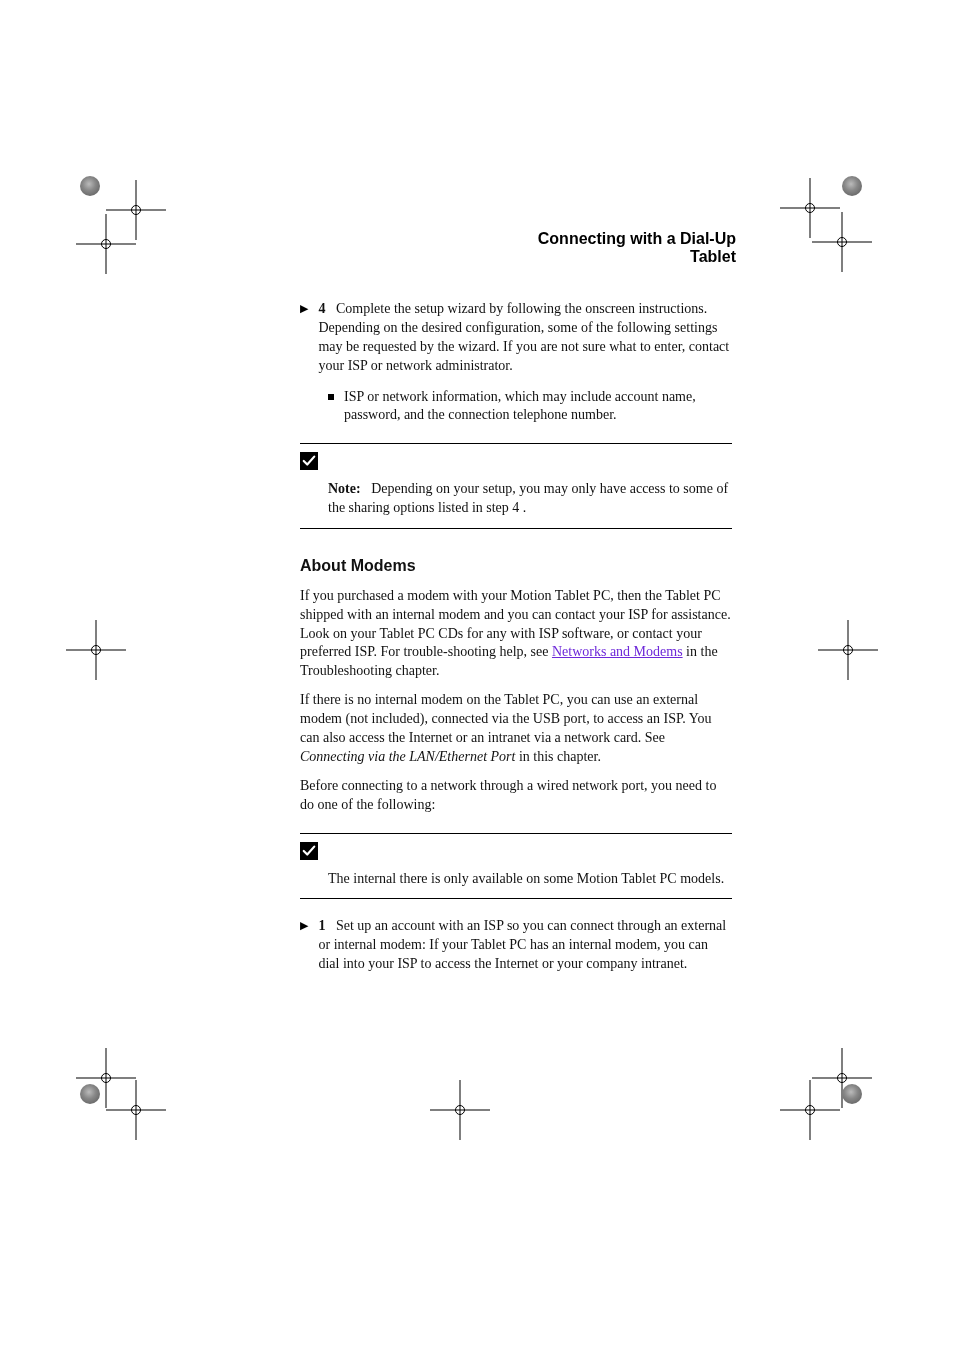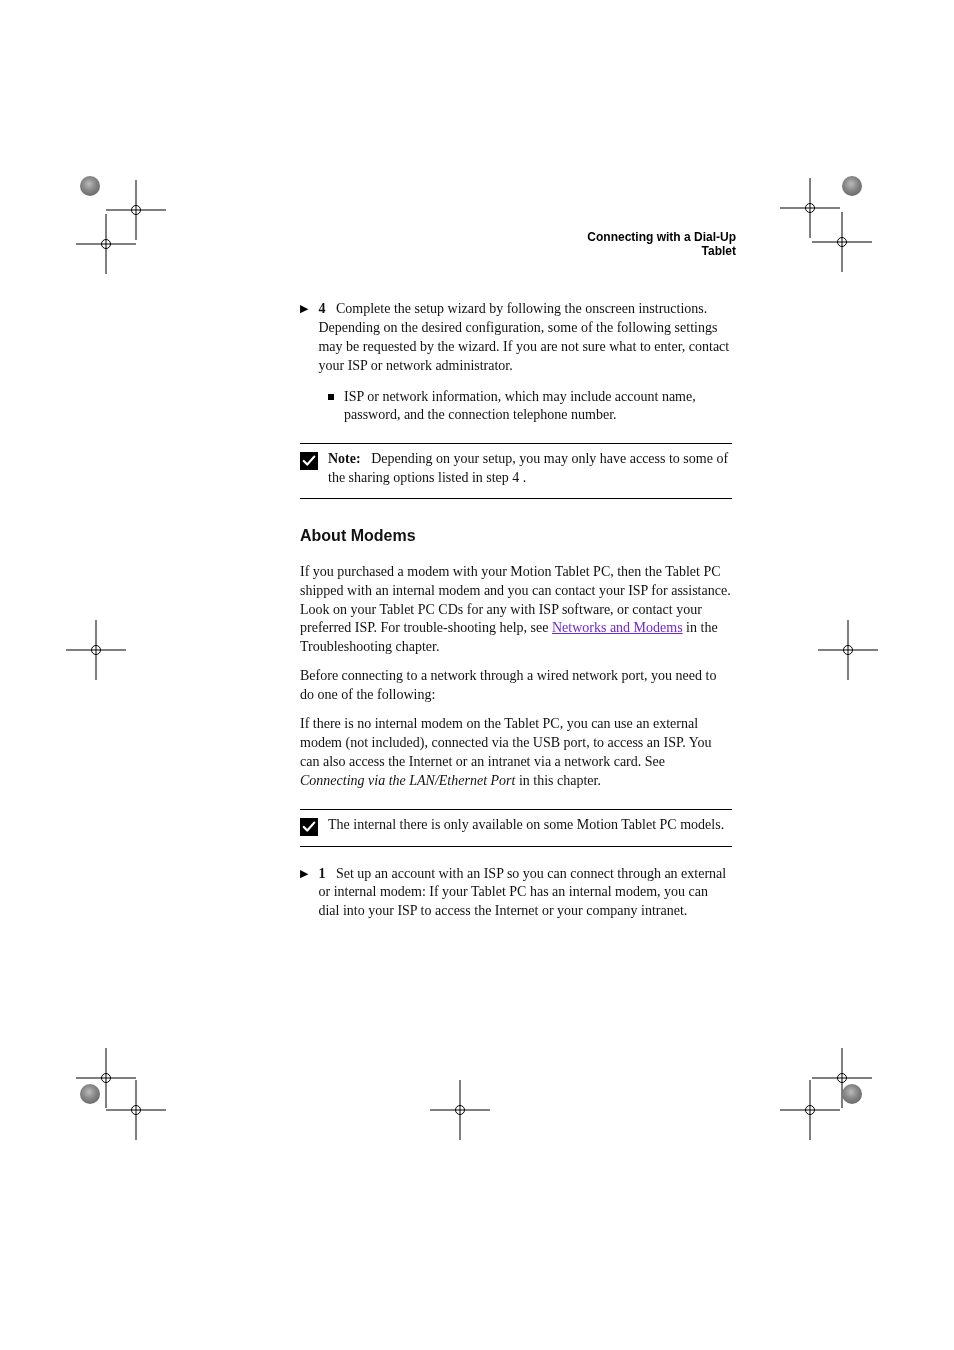--- a/index.html
+++ b/index.html
@@ -51,29 +51,29 @@
   em, .ital { font-style: italic; }
   strong, .bold { font-weight: bold; }
 
   
   .note { margin-top: 18px; margin-bottom: 18px; }
   .note .rule { height: 1px; background: #000; }
   .note .row { display: flex; align-items: flex-start; gap: 10px; padding: 6px 0 10px 0; }
   .note .checkbox { width: 18px; height: 18px; background: #000; display: flex; align-items: center; justify-content: center; flex: 0 0 auto; margin-top: 2px; }
   .note .checkbox svg { width: 14px; height: 14px; }
   .note .label { font-weight: bold; }
-  .note .body { flex: 1 1 auto; }
-
-  .heading { font-family: Arial, Helvetica, sans-serif; font-weight: bold; font-size: 16px; margin-top: 26px; margin-bottom: 16px; }
+  .note .body { flex: 1 1 auto; margin-top: 30px; }
+
+  .heading { font-family: Arial, Helvetica, sans-serif; font-weight: bold; font-size: 16px; margin-top: 26px; margin-bottom: 10px; }
 
   .freeflow p { margin-bottom: 10px; }
   a.link { color: #6d28d9; text-decoration: underline; }
 
   
-  .runhead-right { position: absolute; top: 230px; right: 218px; font-family: Arial, Helvetica, sans-serif; font-size: 12px; font-weight: bold; text-align: right; }
+  .runhead-right { position: absolute; top: 230px; right: 218px; font-family: Arial, Helvetica, sans-serif; font-size: 16px; font-weight: bold; text-align: right; }
 
 </style>
 </head>
 <body>
 <div class="page">
 
   <div class="reg reg-tl-disc">
       <div class="disc"></div>
     </div>
   <div class="reg reg-tl-cross">
@@ -187,26 +187,26 @@
     </div>
 
     <div class="heading">About Modems</div>
 
     <div class="freeflow">
       <p>
         <span>If you purchased a modem with your Motion Tablet PC, then the Tablet PC shipped with an internal modem and you can contact your ISP for assistance. Look on your Tablet PC CDs for any with ISP software, or contact your preferred ISP. For trouble-shooting help, see </span>
         <a href="#" class="link">Networks and Modems</a>
         <span> in the Troubleshooting chapter.</span>
       </p>
-      <p>Before connecting to a network through a wired network port, you need to do one of the following:</p>
       <p>
         <span>If there is no internal modem on the Tablet PC, you can use an external modem (not included), connected via the USB port, to access an ISP. You can also access the Internet or an intranet via a network card. See </span>
         <span class="ital">Connecting via the LAN/Ethernet Port</span>
         <span> in this chapter.</span>
       </p>
+      <p>Before connecting to a network through a wired network port, you need to do one of the following:</p>
     </div>
 
     <div class="note">
       <div class="rule"></div>
       <div class="row">
         <div class="checkbox">
           <svg viewBox="0 0 16 16">
               <path d="M2 8 L6 12 L14 3" stroke="#fff" stroke-width="2.5" fill="none" stroke-linecap="round" stroke-linejoin="round"></path>
             </svg>
         </div>

